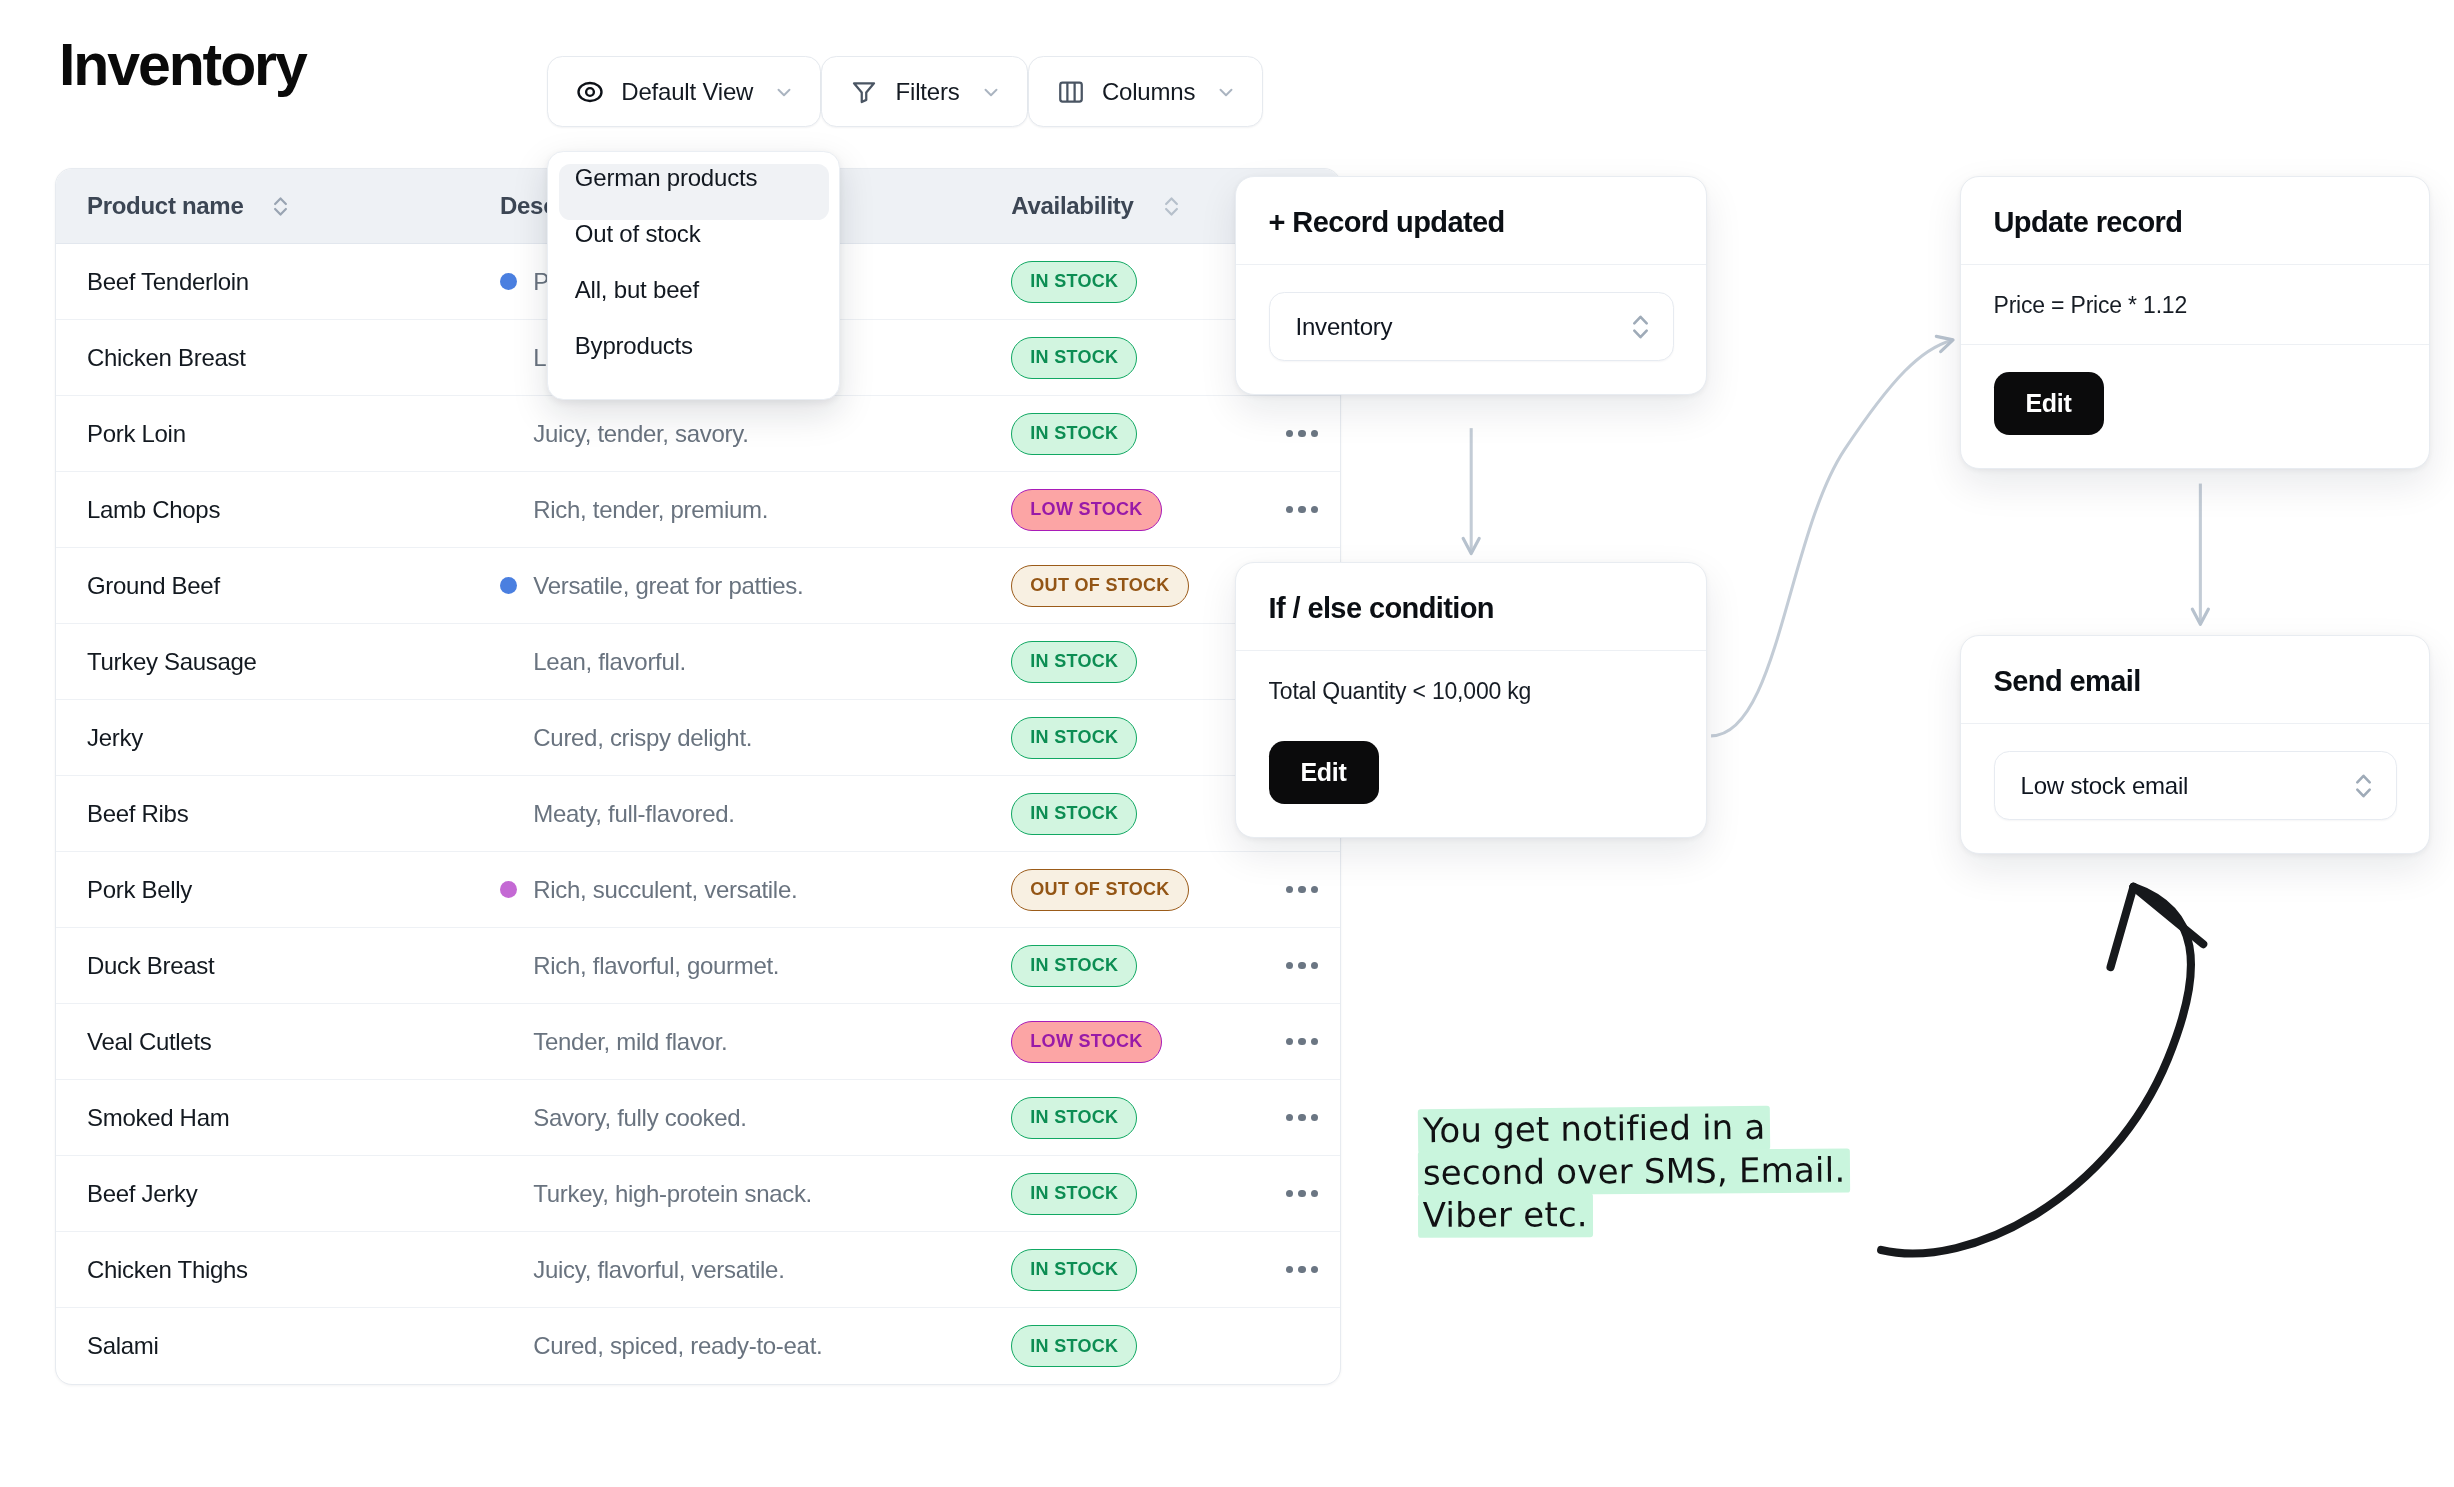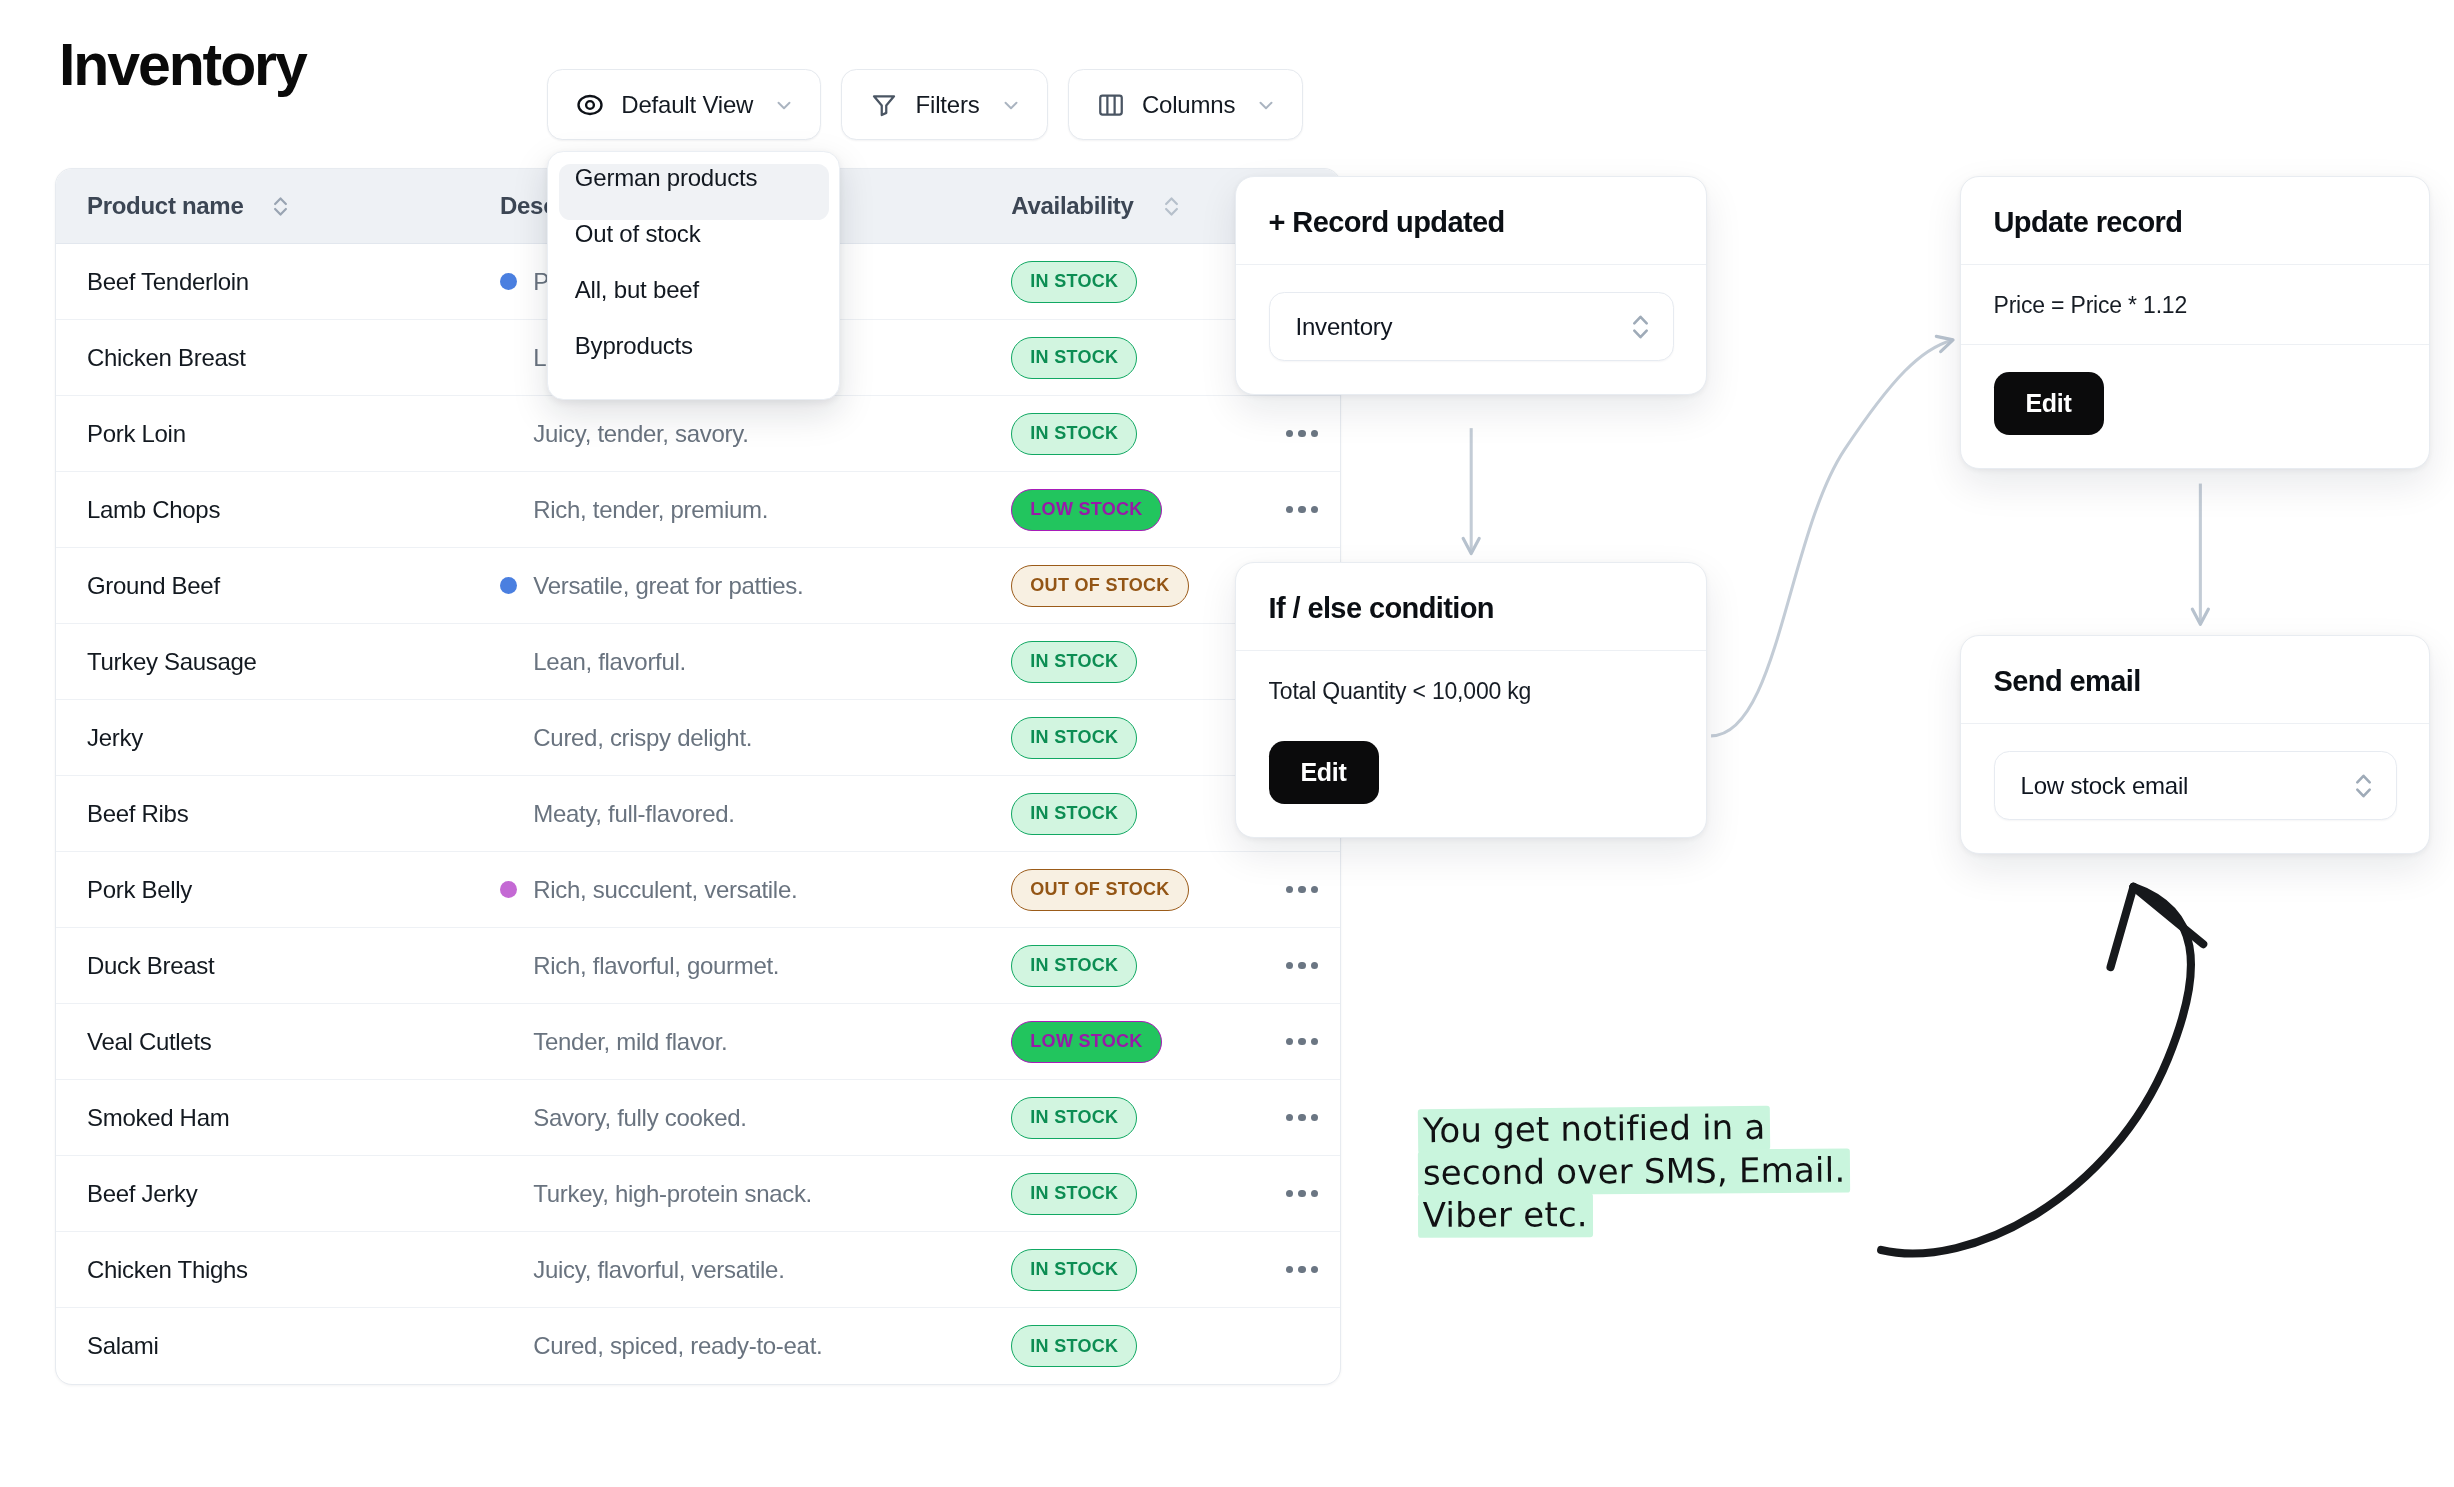--- a/index.html
+++ b/index.html
@@ -12,21 +12,21 @@
   #stage { position: relative; width: 2455px; height: 1487px; }
 
   
   #page-title {
     position: absolute; left: 59px; top: 36px;
     font-size: 59px; font-weight: 800; letter-spacing: -2.1px;
     color: #0a0a0a; line-height: 1;
   }
 
   
-  #toolbar { position: absolute; left: 547px; top: 69px; display: flex; gap: 20px; }
+  #toolbar { position: absolute; left: 547px; top: 56px; display: flex; }
   .tb-btn {
     height: 71px; display: flex; align-items: center; gap: 16.3px;
     padding: 0 25px 0 27px;
     background: #fff; border: 1.5px solid #e6eaef; border-radius: 15.3px;
     box-shadow: 0 1px 1.9px rgba(16,24,40,.05);
     cursor: pointer;
   }
   .tb-btn .lbl { font-size: 24px; color: #141a22; font-weight: 500; letter-spacing: -0.2px; }
   .tb-ico { width: 30px; height: 30px; display: block; }
   .tb-chev { width: 22px; height: 22px; display: block; margin-left: 3.8px; }
@@ -72,21 +72,21 @@
   .dot { width: 17px; height: 17px; border-radius: 50%; flex: 0 0 17px; }
   .dot.none { visibility: hidden; }
   .desc-txt { font-size: 24px; color: #69737f; letter-spacing: -0.3px; white-space: nowrap; }
   .td-avail { width: 268px; padding-left: 14.3px; }
   .badge {
     display: inline-flex; align-items: center; justify-content: center;
     height: 42px; padding: 0 18px; border-radius: 21px;
     font-size: 18px; font-weight: 700; letter-spacing: 0.3px; border: 1.9px solid;
   }
   .badge.in   { background: #d2f5e0; border-color: #11a863; color: #0c8d53; }
-  .badge.low  { background: #22c55e; border-color: #a81cb8; color: #981aa8; }
+  .badge.low  { background: #fca5a5; border-color: #a81cb8; color: #981aa8; }
   .badge.out  { background: #f8f0e2; border-color: #9b5b19; color: #935515; }
   .td-more { flex: 1; display: flex; align-items: center; justify-content: flex-start; padding-left: 21px; }
   .dots-ico { display: flex; gap: 5.3px; cursor: pointer; }
   .dots-ico i { width: 7.2px; height: 7.2px; border-radius: 50%; background: #6b7683; display: block; }
   .dots-ico.hidden { visibility: hidden; }
 
   
   .flow-card {
     position: absolute; background: #fff;
     border: 1.4px solid #e8ecf1; border-radius: 19px;

